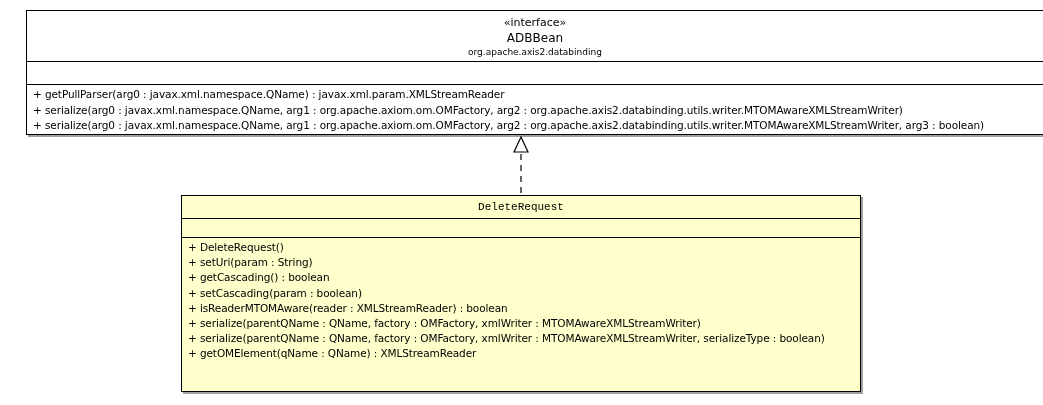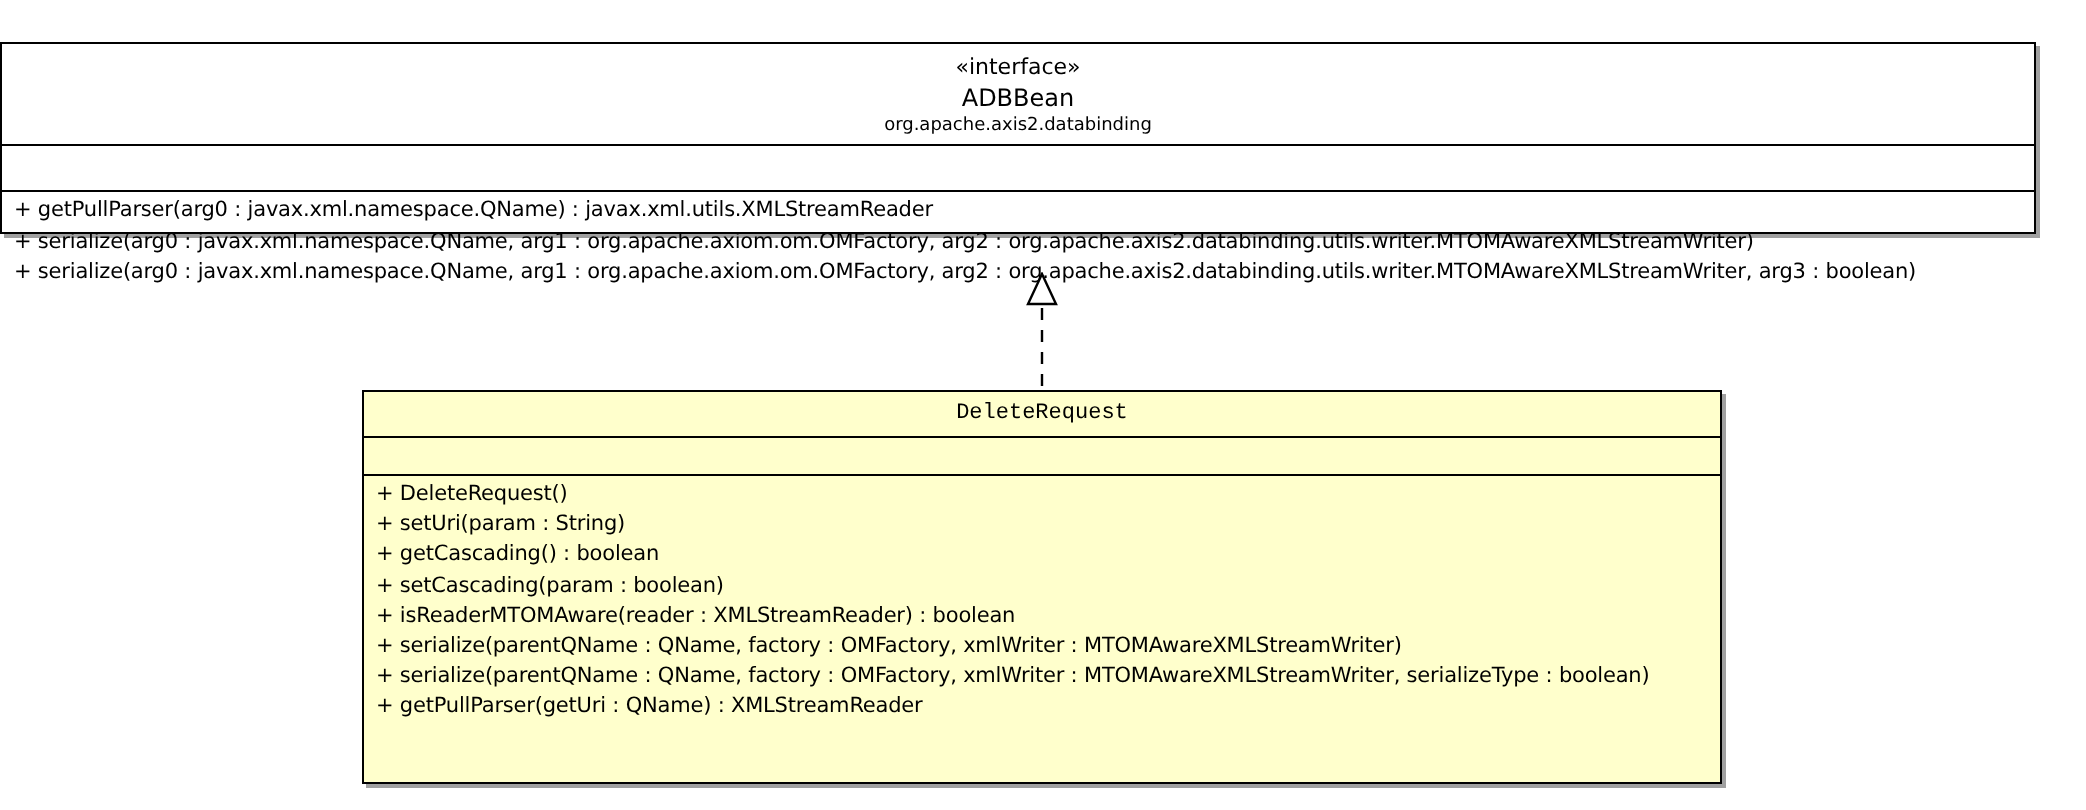--- a/index.html
+++ b/index.html
@@ -16,26 +16,25 @@
     overflow: hidden;
   }
   .uml-box {
     position: absolute;
     border: 1px solid #000000;
     box-shadow: 2px 2px 0 #a0a0a0;
     box-sizing: border-box;
     color: #000000;
   }
   .interface-box {
-    left: 0;
+    left: 26px;
     top: 10px;
     width: 1018px;
-    height: 96px;
+    height: 125px;
     background: #ffffff;
-    margin-top: 11px;
   }
   .class-box {
     left: 181px;
     top: 195px;
     width: 680px;
     height: 197px;
     background: #ffffcc;
   }
   .title-compartment {
     box-sizing: border-box;
@@ -85,21 +84,21 @@
 <div class="canvas">
 
   <div class="uml-box interface-box">
     <div class="title-compartment">
       <div class="stereotype">«interface»</div>
       <div class="type-name">ADBBean</div>
       <div class="package-name">org.apache.axis2.databinding</div>
     </div>
     <div class="attributes-compartment"></div>
     <div class="methods-compartment">
-        <div class="method-line">+ getPullParser(arg0 : javax.xml.namespace.QName) : javax.xml.utils.XMLStreamReader</div>
+        <div class="method-line">+ getPullParser(arg0 : javax.xml.namespace.QName) : javax.xml.param.XMLStreamReader</div>
         <div class="method-line">+ serialize(arg0 : javax.xml.namespace.QName, arg1 : org.apache.axiom.om.OMFactory, arg2 : org.apache.axis2.databinding.utils.writer.MTOMAwareXMLStreamWriter)</div>
         <div class="method-line">+ serialize(arg0 : javax.xml.namespace.QName, arg1 : org.apache.axiom.om.OMFactory, arg2 : org.apache.axis2.databinding.utils.writer.MTOMAwareXMLStreamWriter, arg3 : boolean)</div>
       </div>
   </div>
 
   <svg class="realization-arrow" viewBox="0 0 32 60" xmlns="http://www.w3.org/2000/svg">
     <polygon points="16,1 9,16 23,16" fill="#ffffff" stroke="#000000" stroke-width="1.2"></polygon>
     <line x1="16" y1="18" x2="16" y2="59" stroke="#000000" stroke-width="1.2" stroke-dasharray="6,5"></line>
   </svg>
 
@@ -109,17 +108,17 @@
     </div>
     <div class="attributes-compartment"></div>
     <div class="methods-compartment">
         <div class="method-line">+ DeleteRequest()</div>
         <div class="method-line">+ setUri(param : String)</div>
         <div class="method-line">+ getCascading() : boolean</div>
         <div class="method-line">+ setCascading(param : boolean)</div>
         <div class="method-line">+ isReaderMTOMAware(reader : XMLStreamReader) : boolean</div>
         <div class="method-line">+ serialize(parentQName : QName, factory : OMFactory, xmlWriter : MTOMAwareXMLStreamWriter)</div>
         <div class="method-line">+ serialize(parentQName : QName, factory : OMFactory, xmlWriter : MTOMAwareXMLStreamWriter, serializeType : boolean)</div>
-        <div class="method-line">+ getPullParser(getUri : QName) : XMLStreamReader</div>
+        <div class="method-line">+ getOMElement(qName : QName) : XMLStreamReader</div>
       </div>
   </div>
 
 </div>
 
 </body></html>

